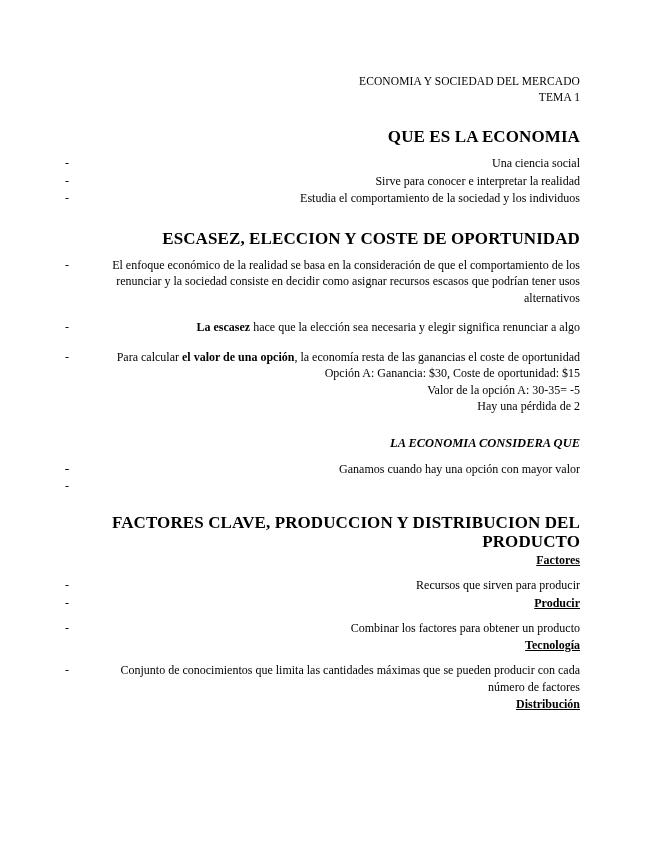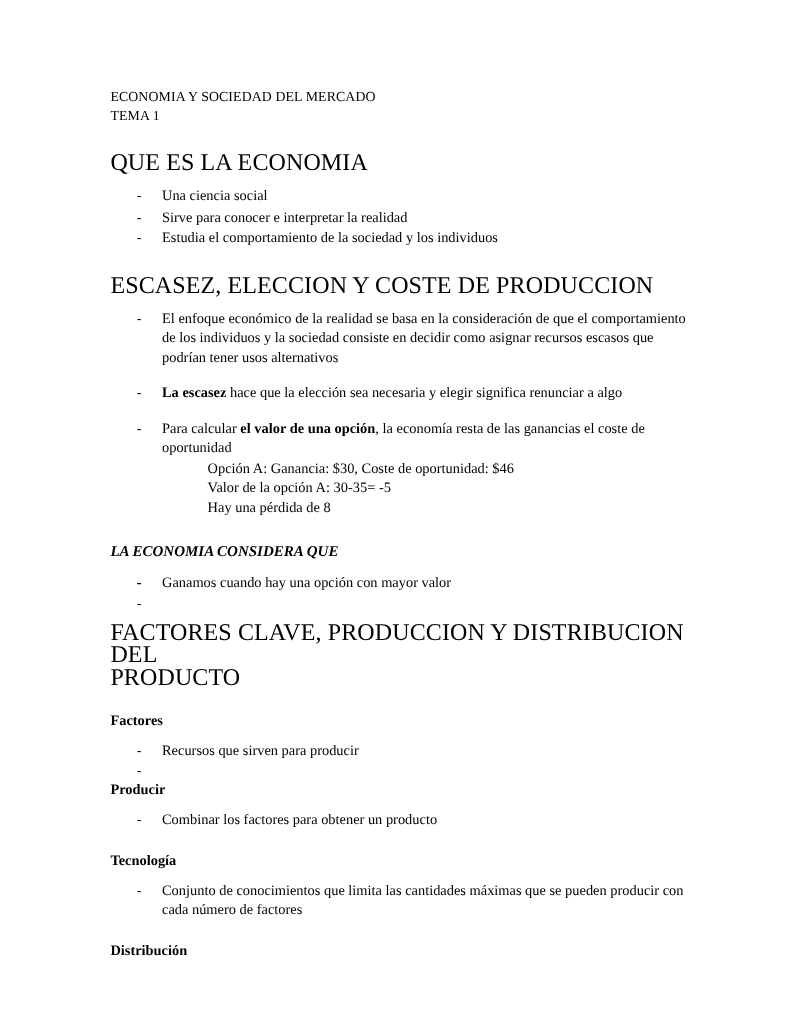--- a/index.html
+++ b/index.html
@@ -12,56 +12,58 @@
     height: 848px;
     font-family: "Liberation Serif", serif;
     color: #000000;
     overflow: hidden;
   }
   .page {
     position: relative;
     width: 655px;
     height: 848px;
     box-sizing: border-box;
-    padding: 74px 75px 0 92px;
+    padding: 74px 75px 0 43px;
+    text-align: right;
   }
   .doc-header {
     font-size: 11.5px;
     line-height: 15.5px;
     letter-spacing: 0.1px;
   }
   .doc-header div {
     white-space: nowrap;
   }
   h1.section {
-    font-size: 20px;
-    font-weight: normal;
+    font-size: 17px;
+    font-weight: bold;
     margin: 22px 0 0 0;
     padding: 0;
     line-height: 19px;
     letter-spacing: 0.1px;
   }
   h1.section.tight {
-    margin-top: 24px;
+    margin-top: 36px;
   }
   h2.subsection {
     font-size: 12.5px;
     font-weight: bold;
     font-style: italic;
     margin: 20px 0 0 0;
     padding: 0;
     line-height: 17px;
     font-family: Liberation Serif, serif;
   }
   h3.minihead {
     font-size: 12px;
     font-weight: bold;
-    margin: 17px 0 0 0;
+    margin: 1px 0 0 0;
     padding: 0;
     line-height: 16px;
+    text-decoration: underline;
   }
   ul.dashlist {
     list-style: none;
     margin: 9px 0 0 0;
     padding: 0;
   }
   ul.dashlist.wide-gap > li {
     margin-bottom: 13px;
   }
   ul.dashlist > li {
@@ -97,37 +99,37 @@
     <div>TEMA 1</div>
   </div>
 
   <h1 class="section">QUE ES LA ECONOMIA</h1>
   <ul class="dashlist">
     <li><span class="dash">-</span><span>Una ciencia social</span></li>
     <li><span class="dash">-</span><span>Sirve para conocer e interpretar la realidad</span></li>
     <li><span class="dash">-</span><span>Estudia el comportamiento de la sociedad y los individuos</span></li>
   </ul>
 
-  <h1 class="section">ESCASEZ, ELECCION Y COSTE DE PRODUCCION</h1>
+  <h1 class="section">ESCASEZ, ELECCION Y COSTE DE OPORTUNIDAD</h1>
   <ul class="dashlist wide-gap">
     <li>
       <span class="dash">-</span>
-      <span>El enfoque económico de la realidad se basa en la consideración de que el comportamiento de los individuos y la sociedad consiste en decidir como asignar recursos escasos que podrían tener usos alternativos</span>
+      <span>El enfoque económico de la realidad se basa en la consideración de que el comportamiento de los renunciar y la sociedad consiste en decidir como asignar recursos escasos que podrían tener usos alternativos</span>
     </li>
     <li>
       <span class="dash">-</span>
       <b class="bi">La escasez</b><span> hace que la elección sea necesaria y elegir significa renunciar a algo</span>
     </li>
     <li>
       <span class="dash">-</span>
       <span>Para calcular </span><b class="bi">el valor de una opción</b><span>, la economía resta de las ganancias el coste de oportunidad</span>
       <div class="sub-lines">
-        <div>Opción A: Ganancia: $30, Coste de oportunidad: $46</div>
+        <div>Opción A: Ganancia: $30, Coste de oportunidad: $15</div>
         <div>Valor de la opción A: 30-35= -5</div>
-        <div>Hay una pérdida de 8</div>
+        <div>Hay una pérdida de 2</div>
       </div>
     </li>
   </ul>
 
   <h2 class="subsection">LA ECONOMIA CONSIDERA QUE</h2>
   <ul class="dashlist">
     <li><span class="dash">-</span></li>
     <li><span class="dash">-</span><span>Ganamos cuando hay una opción con mayor valor</span></li>
     <li><span class="dash">-</span></li>
   </ul>

